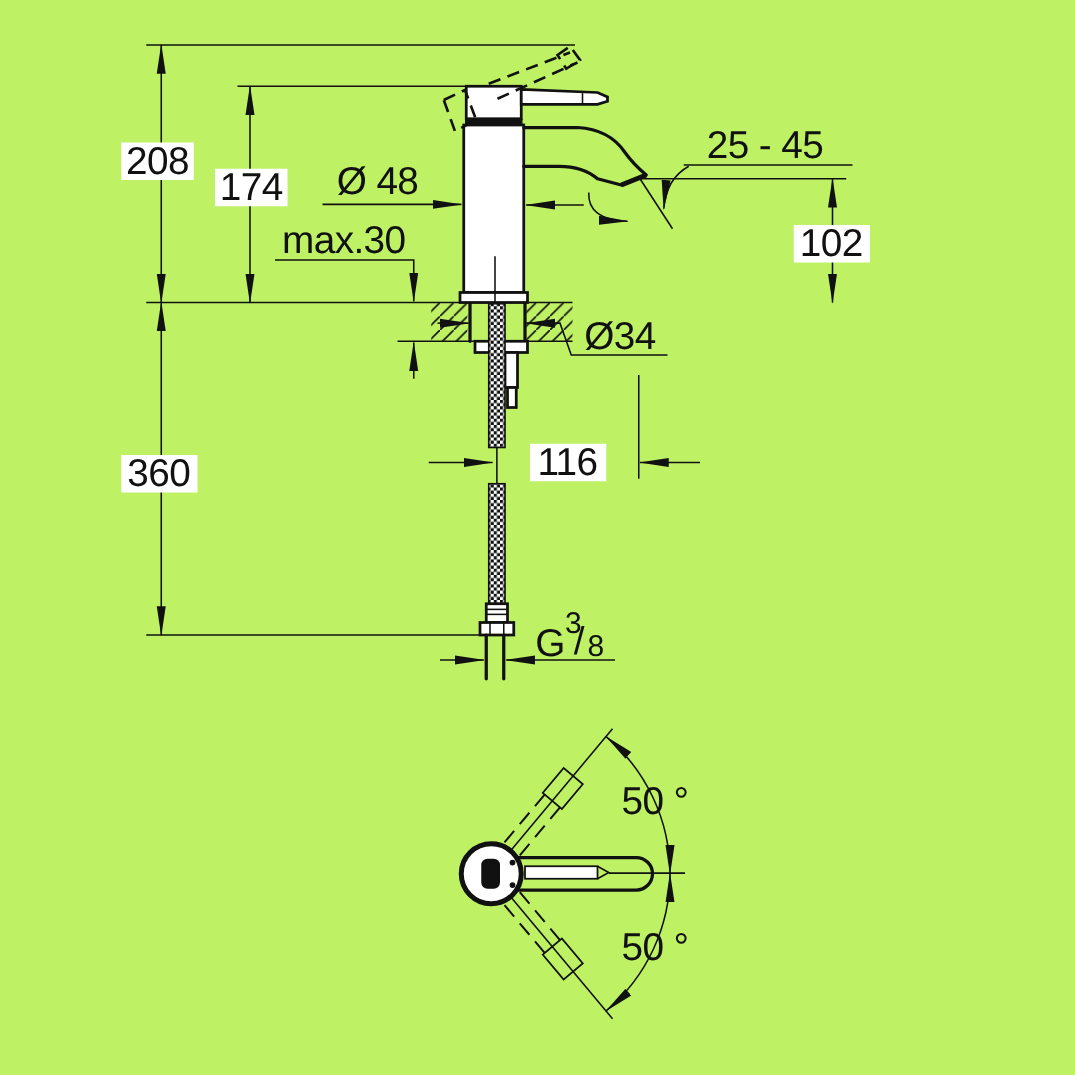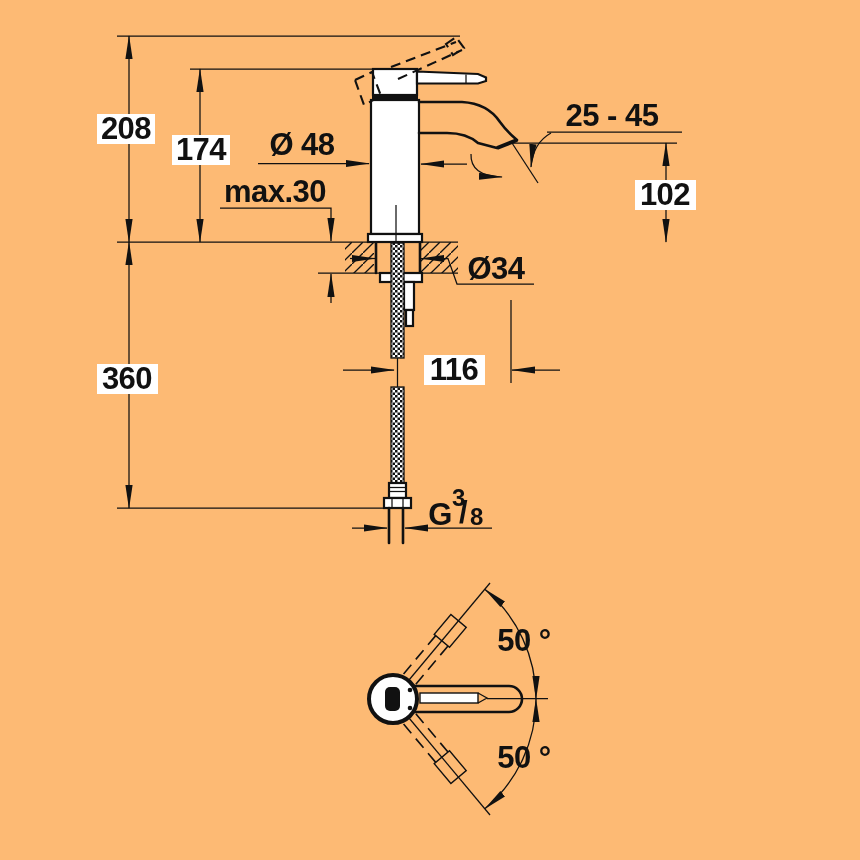--- a/index.html
+++ b/index.html
@@ -1,16 +1,16 @@
 <!DOCTYPE html>
 <html><head>
 <meta charset="utf-8">
 <style>
   html,body{margin:0;padding:0;background:#ffffff;}
-  .stage{width:860px;height:860px;background:#fdba74;position:relative;overflow:hidden;font-weight:bold;}
+  .stage{width:860px;height:860px;background:#bef264;position:relative;overflow:hidden;}
   svg{display:block;}
   .obj{stroke:#111111;stroke-width:2.6;fill:none;stroke-linecap:round;stroke-linejoin:round;}
   .obj-f{stroke:#111111;stroke-width:2.2;fill:#ffffff;}
   .thin{stroke:#111111;stroke-width:1.25;fill:none;}
   .dim{stroke:#111111;stroke-width:1.25;fill:none;}
   .dashed{stroke:#111111;stroke-width:2.1;fill:none;stroke-dasharray:10 6;}
   .dashed-t{stroke:#111111;stroke-width:1.6;fill:none;stroke-dasharray:12 7;}
   .lbl{font-family:"Liberation Sans","DejaVu Sans",sans-serif;font-size:31px;fill:#111111;letter-spacing:-0.5px;}
   .lbl-s{font-family:"Liberation Sans","DejaVu Sans",sans-serif;font-size:24px;fill:#111111;}
   .bg{fill:#ffffff;stroke:none;}

